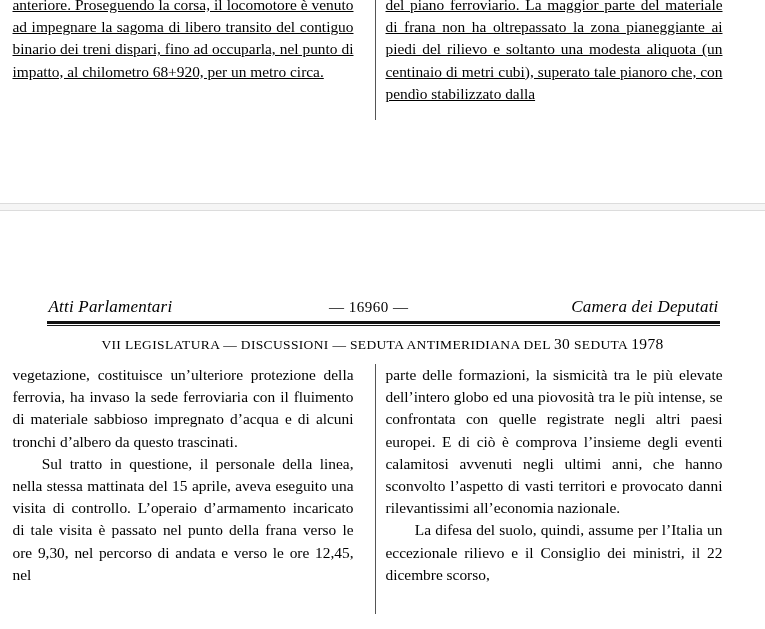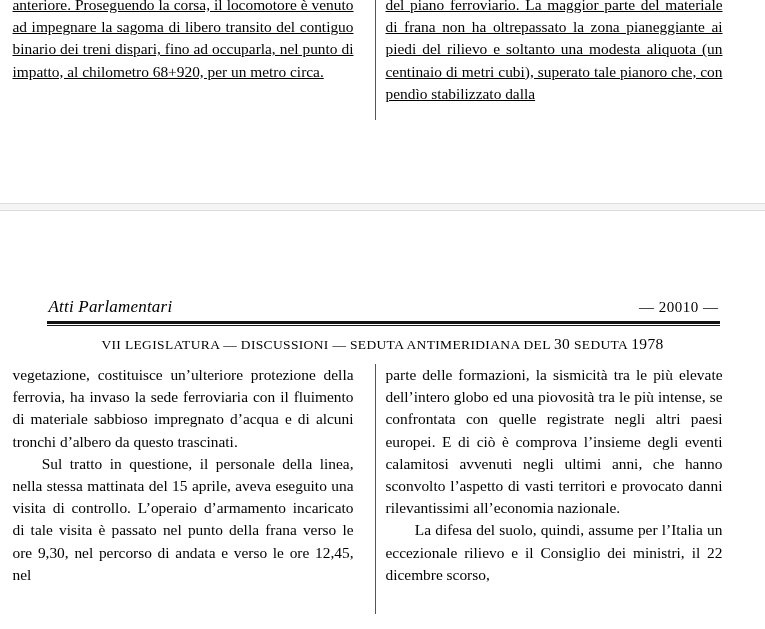--- a/index.html
+++ b/index.html
@@ -168,21 +168,22 @@
   </div>
 </div>
 
 <div id="scan-divider"></div>
 
 <div class="page-scan" id="scan-bottom">
 
   <div class="running-head">
     <div class="head-row">
       <span class="head-left">Atti Parlamentari</span>
-      <span class="head-center">— 20010 —</span>
+      <span class="head-center">— 16960 —</span>
+      <span class="head-right">Camera dei Deputati</span>
     </div>
     <div class="rule-thick"></div>
     <div class="rule-thin"></div>
 
     <div class="session-line">
       <span>VII LEGISLATURA — DISCUSSIONI — SEDUTA ANTIMERIDIANA DEL </span><span class="big">30</span><span> SEDUTA </span><span class="big">1978</span>
     </div>
   </div>
 
   <div class="columns">

